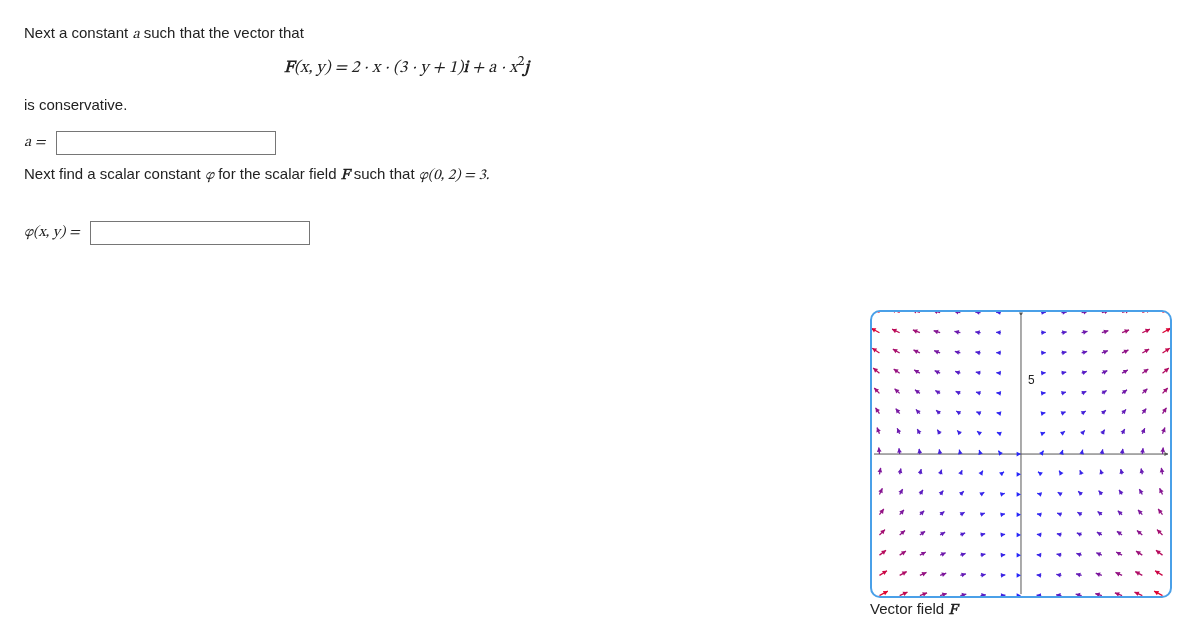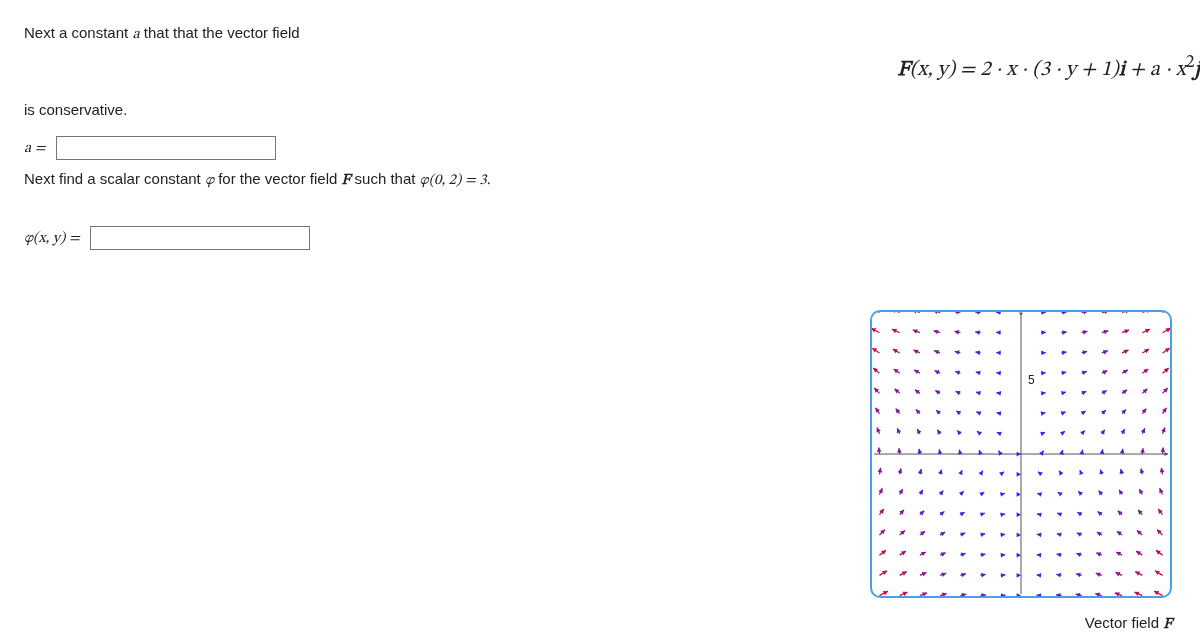--- a/index.html
+++ b/index.html
@@ -15,23 +15,23 @@
     font-family: "Cambria Math", "STIX Two Math", "Times New Roman", serif;
     font-style: italic;
   }
   .upright {
     font-style: normal;
   }
   .bold {
     font-weight: bold;
   }
   .eq-center {
-    text-align: right;
+    text-align: left;
     margin: 8px 0 18px 260px;
-    font-size: 21px;
+    font-size: 17px;
   }
   .row {
     margin: 18px 0 10px 0;
     display: flex;
     align-items: center;
   }
   input.ans {
     border: 1px solid #767676;
     height: 22px;
     padding: 0 4px;
@@ -49,46 +49,46 @@
     width: 302px;
     height: 288px;
     border: 2px solid #4aa0e8;
     border-radius: 10px;
     position: relative;
     overflow: hidden;
     box-sizing: border-box;
   }
   .plot svg { position:absolute; inset:0; }
   .caption {
-    text-align: right;
-    margin-top: 16px;
+    text-align: left;
+    margin-top: 2px;
     font-size: 15px;
   }
   .nowrap { white-space: nowrap; }
 </style>
 </head>
 <body>
 
 <div>
-  <span>Next a constant </span><span class="math">a</span><span> that that the vector field</span>
+  <span>Next a constant </span><span class="math">a</span><span> such that the vector that</span>
 </div>
 
 <div class="eq-center nowrap">
   <span class="math bold">F</span><span class="math">(x, y) = 2 · x · (3 · y + 1)</span><span class="math bold">i</span><span class="math"> + a · x</span><sup class="math upright">2</sup><span class="math bold">j</span>
 </div>
 
 <div>is conservative.</div>
 
 <div class="row">
   <span class="math" style="margin-right:10px">a =</span>
   <input class="ans ans-a" type="text" style="">
 </div>
 
 <div>
-  <span>Next find a scalar constant </span><span class="math">φ</span><span> for the vector field </span><span class="math bold">F</span><span> such that </span><span class="math">φ(0, 2) = 3.</span>
+  <span>Next find a scalar constant </span><span class="math">φ</span><span> for the scalar field </span><span class="math bold">F</span><span> such that </span><span class="math">φ(0, 2) = 3.</span>
 </div>
 
 <div class="row" style="margin-top:36px">
   <span class="math" style="margin-right:10px">φ(x, y)  =</span>
   <input class="ans ans-phi" type="text" style="">
 </div>
 
 <div class="plot-wrap">
   <div class="plot">
     <svg viewBox="0 0 300 286">

